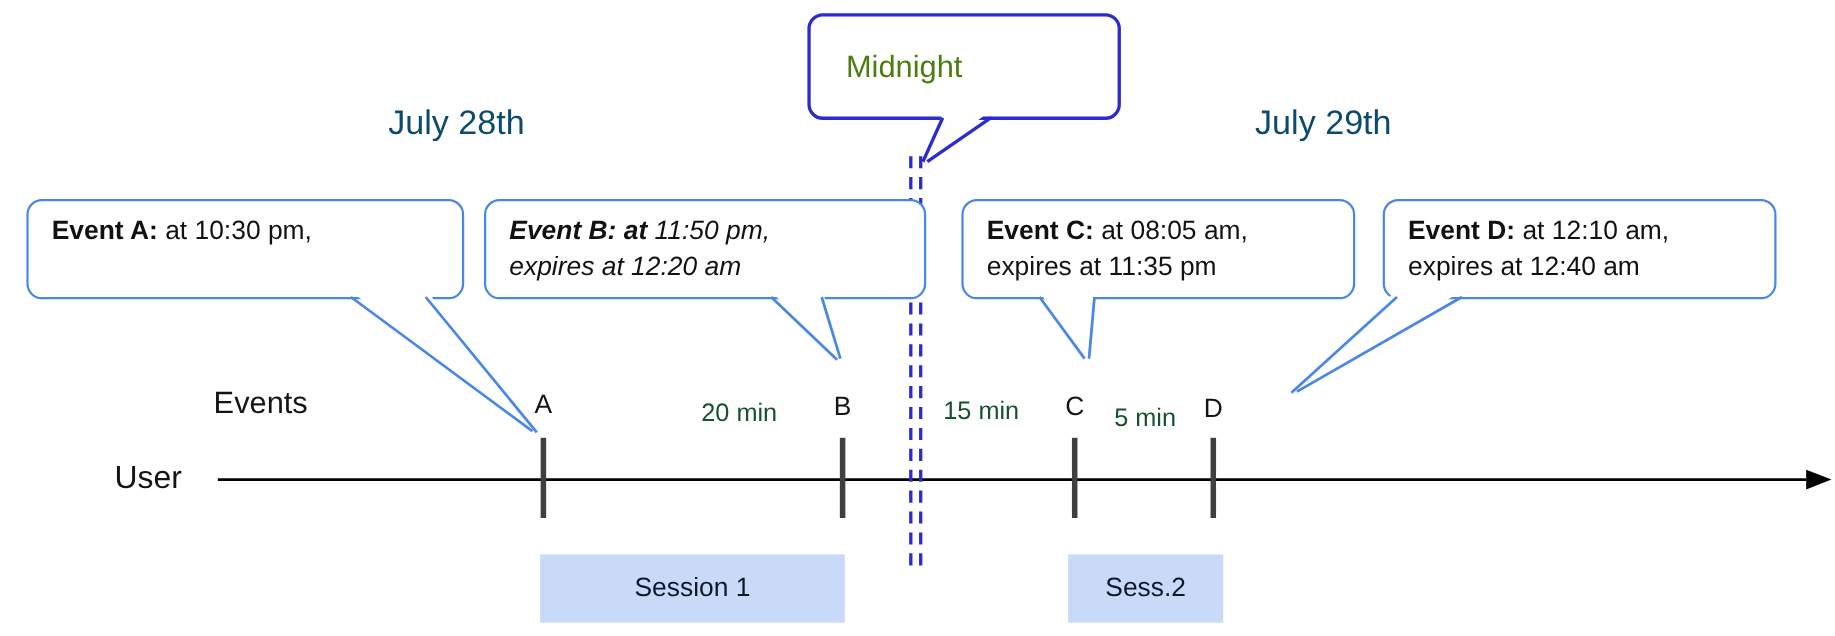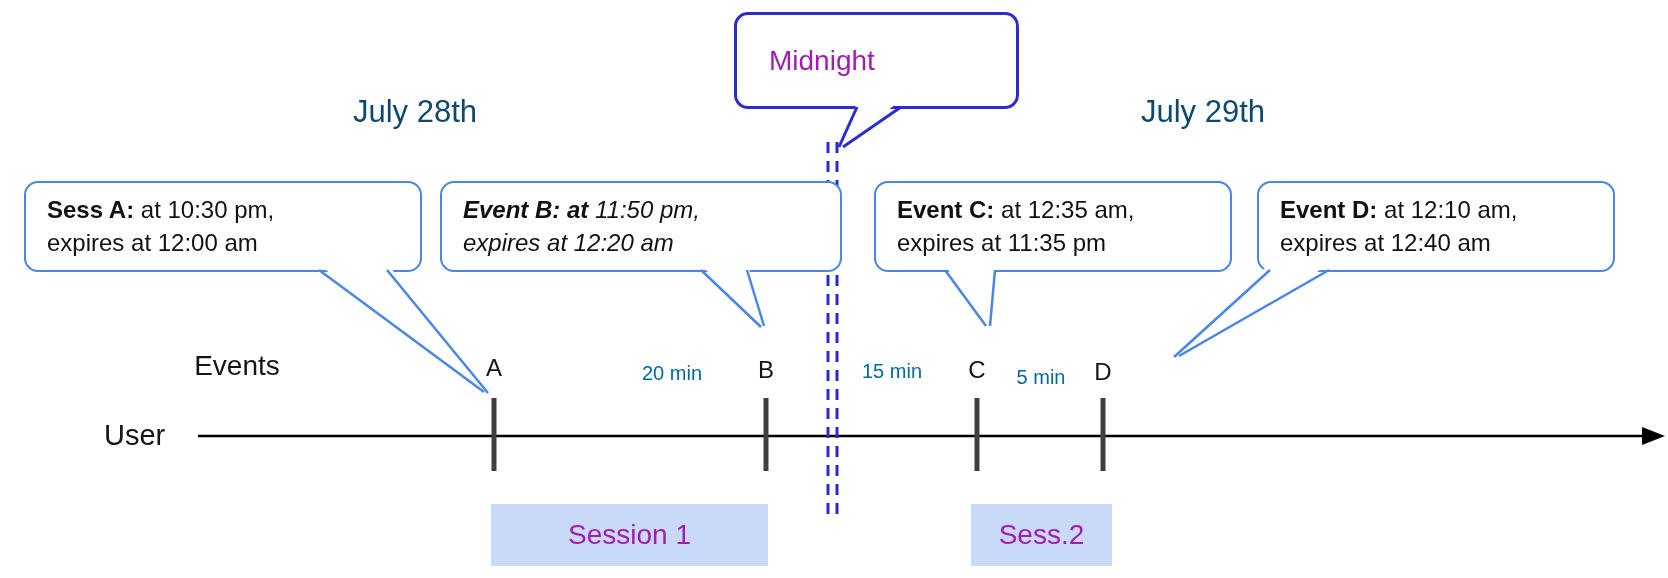--- a/index.html
+++ b/index.html
@@ -24,40 +24,40 @@
                   font-size:24px; line-height:33px; color:#111; }
   .bubble-a { left:24px;   width:398px; }
   .bubble-b { left:440px;  width:402px;font-style:italic; }
   .bubble-c { left:874px;  width:358px; }
   .bubble-d { left:1257px; width:358px; }
   .b { font-weight:bold; }
 
   .midnight-bubble { left:734px; top:12px; width:285px; height:97px;
                      border:3px solid var(--midnight-border,#2b2bd0); border-radius:14px;
                      display:flex; align-items:center; padding-left:32px;
-                     font-size:28px; color:#a21caf; }
+                     font-size:28px; color:#4d7c0f; }
 
   .events-label { position:absolute; left:162px; top:350px; width:150px; text-align:center;
                   font-size:28px; z-index:2; }
   .user-label   { position:absolute; left:104px; top:419px; font-size:29px; z-index:2; }
 
   .tick-label { position:absolute; width:40px; text-align:center; font-size:24px; z-index:2; }
   .tl-a { left:474px;  top:354px; }
   .tl-b { left:746px;  top:356px; }
   .tl-c { left:957px;  top:356px; }
   .tl-d { left:1083px; top:358px; }
 
-  .interval-label { position:absolute; text-align:center; font-size:20px; color:#0369a1; z-index:2; }
+  .interval-label { position:absolute; text-align:center; font-size:23px; color:#14532d; z-index:2; }
   .iv-1 { left:612px; top:362px; width:120px; }
   .iv-2 { left:832px; top:360px; width:120px; }
   .iv-3 { left:986px; top:366px; width:110px; }
 
   .session { position:absolute; top:504px; height:62px; background:var(--session-fill,#c9daf8);
              display:flex; align-items:center; justify-content:center;
-             font-size:28px; color:#a21caf; z-index:2; }
+             font-size:24px; color:#0f172a; z-index:2; }
   .session-1 { left:491px; width:277px; }
   .session-2 { left:971px; width:141px; }
 
   .axis-line   { stroke:#000; stroke-width:2.5; }
   .arrow-head  { fill:#000; }
   .tick        { stroke:#3f3f3f; stroke-width:5; }
   .dashed      { stroke:var(--dashed-line,#2b2bd0); stroke-width:3; stroke-dasharray:11 8; }
   .ptr-fill    { fill:#fff; stroke:none; }
   .ptr-line    { stroke:var(--callout-border,#4a86e8); stroke-width:2.5; fill:none; }
   .ptr-line-mid{ stroke:var(--midnight-border,#2b2bd0); stroke-width:3; fill:none; }
@@ -100,29 +100,28 @@
   </div>
   <div class="session session-2">
     <span>Sess.2</span>
   </div>
 
   <div class="bubble midnight-bubble">
     <span>Midnight</span>
   </div>
 
   <div class="bubble event-bubble bubble-a">
-    <div><span class="b">Sess A:</span><span> at 10:30 pm,</span></div>
-    <div>expires at 12:00 am</div>
+    <div><span class="b">Event A:</span><span> at 10:30 pm,</span></div>
   </div>
   <div class="bubble event-bubble bubble-b">
     <div><span class="b">Event B: at</span><span> 11:50 pm,</span></div>
     <div>expires at 12:20 am</div>
   </div>
   <div class="bubble event-bubble bubble-c">
-    <div><span class="b">Event C:</span><span> at 12:35 am,</span></div>
+    <div><span class="b">Event C:</span><span> at 08:05 am,</span></div>
     <div>expires at 11:35 pm</div>
   </div>
   <div class="bubble event-bubble bubble-d">
     <div><span class="b">Event D:</span><span> at 12:10 am,</span></div>
     <div>expires at 12:40 am</div>
   </div>
 
   <svg class="layer over">
 
     <polygon class="ptr-fill" points="858,100 901,100 840,148"></polygon>

